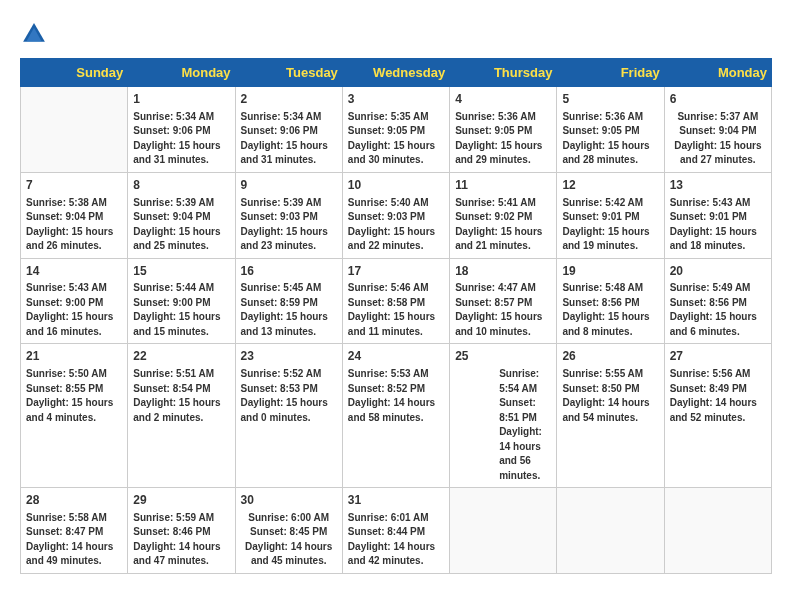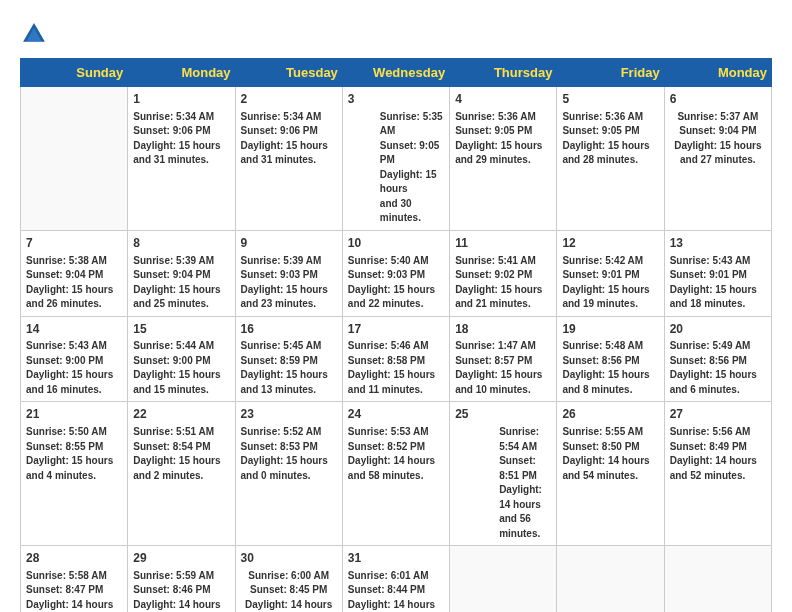--- a/index.html
+++ b/index.html
@@ -144,21 +144,21 @@
           </td>
           <td>
             <span class="day-number">2</span>
             <div class="day-info" style="white-space: pre-line;">Sunrise: 5:34 AM
 Sunset: 9:06 PM
 Daylight: 15 hours
 and 31 minutes.</div>
           </td>
           <td>
             <span class="day-number">3</span>
-            <div class="day-info" style="white-space: pre-line; margin-left: 32px;">Sunrise: 5:35 AM
+            <div class="day-info" style="white-space: pre-line;">Sunrise: 5:35 AM
 Sunset: 9:05 PM
 Daylight: 15 hours
 and 30 minutes.</div>
           </td>
           <td>
             <span class="day-number">4</span>
             <div class="day-info" style="white-space: pre-line;">Sunrise: 5:36 AM
 Sunset: 9:05 PM
 Daylight: 15 hours
 and 29 minutes.</div>
@@ -253,21 +253,21 @@
           </td>
           <td>
             <span class="day-number">17</span>
             <div class="day-info" style="white-space: pre-line;">Sunrise: 5:46 AM
 Sunset: 8:58 PM
 Daylight: 15 hours
 and 11 minutes.</div>
           </td>
           <td>
             <span class="day-number">18</span>
-            <div class="day-info" style="white-space: pre-line;">Sunrise: 1:47 AM
+            <div class="day-info" style="white-space: pre-line;">Sunrise: 4:47 AM
 Sunset: 8:57 PM
 Daylight: 15 hours
 and 10 minutes.</div>
           </td>
           <td>
             <span class="day-number">19</span>
             <div class="day-info" style="white-space: pre-line;">Sunrise: 5:48 AM
 Sunset: 8:56 PM
 Daylight: 15 hours
 and 8 minutes.</div>

